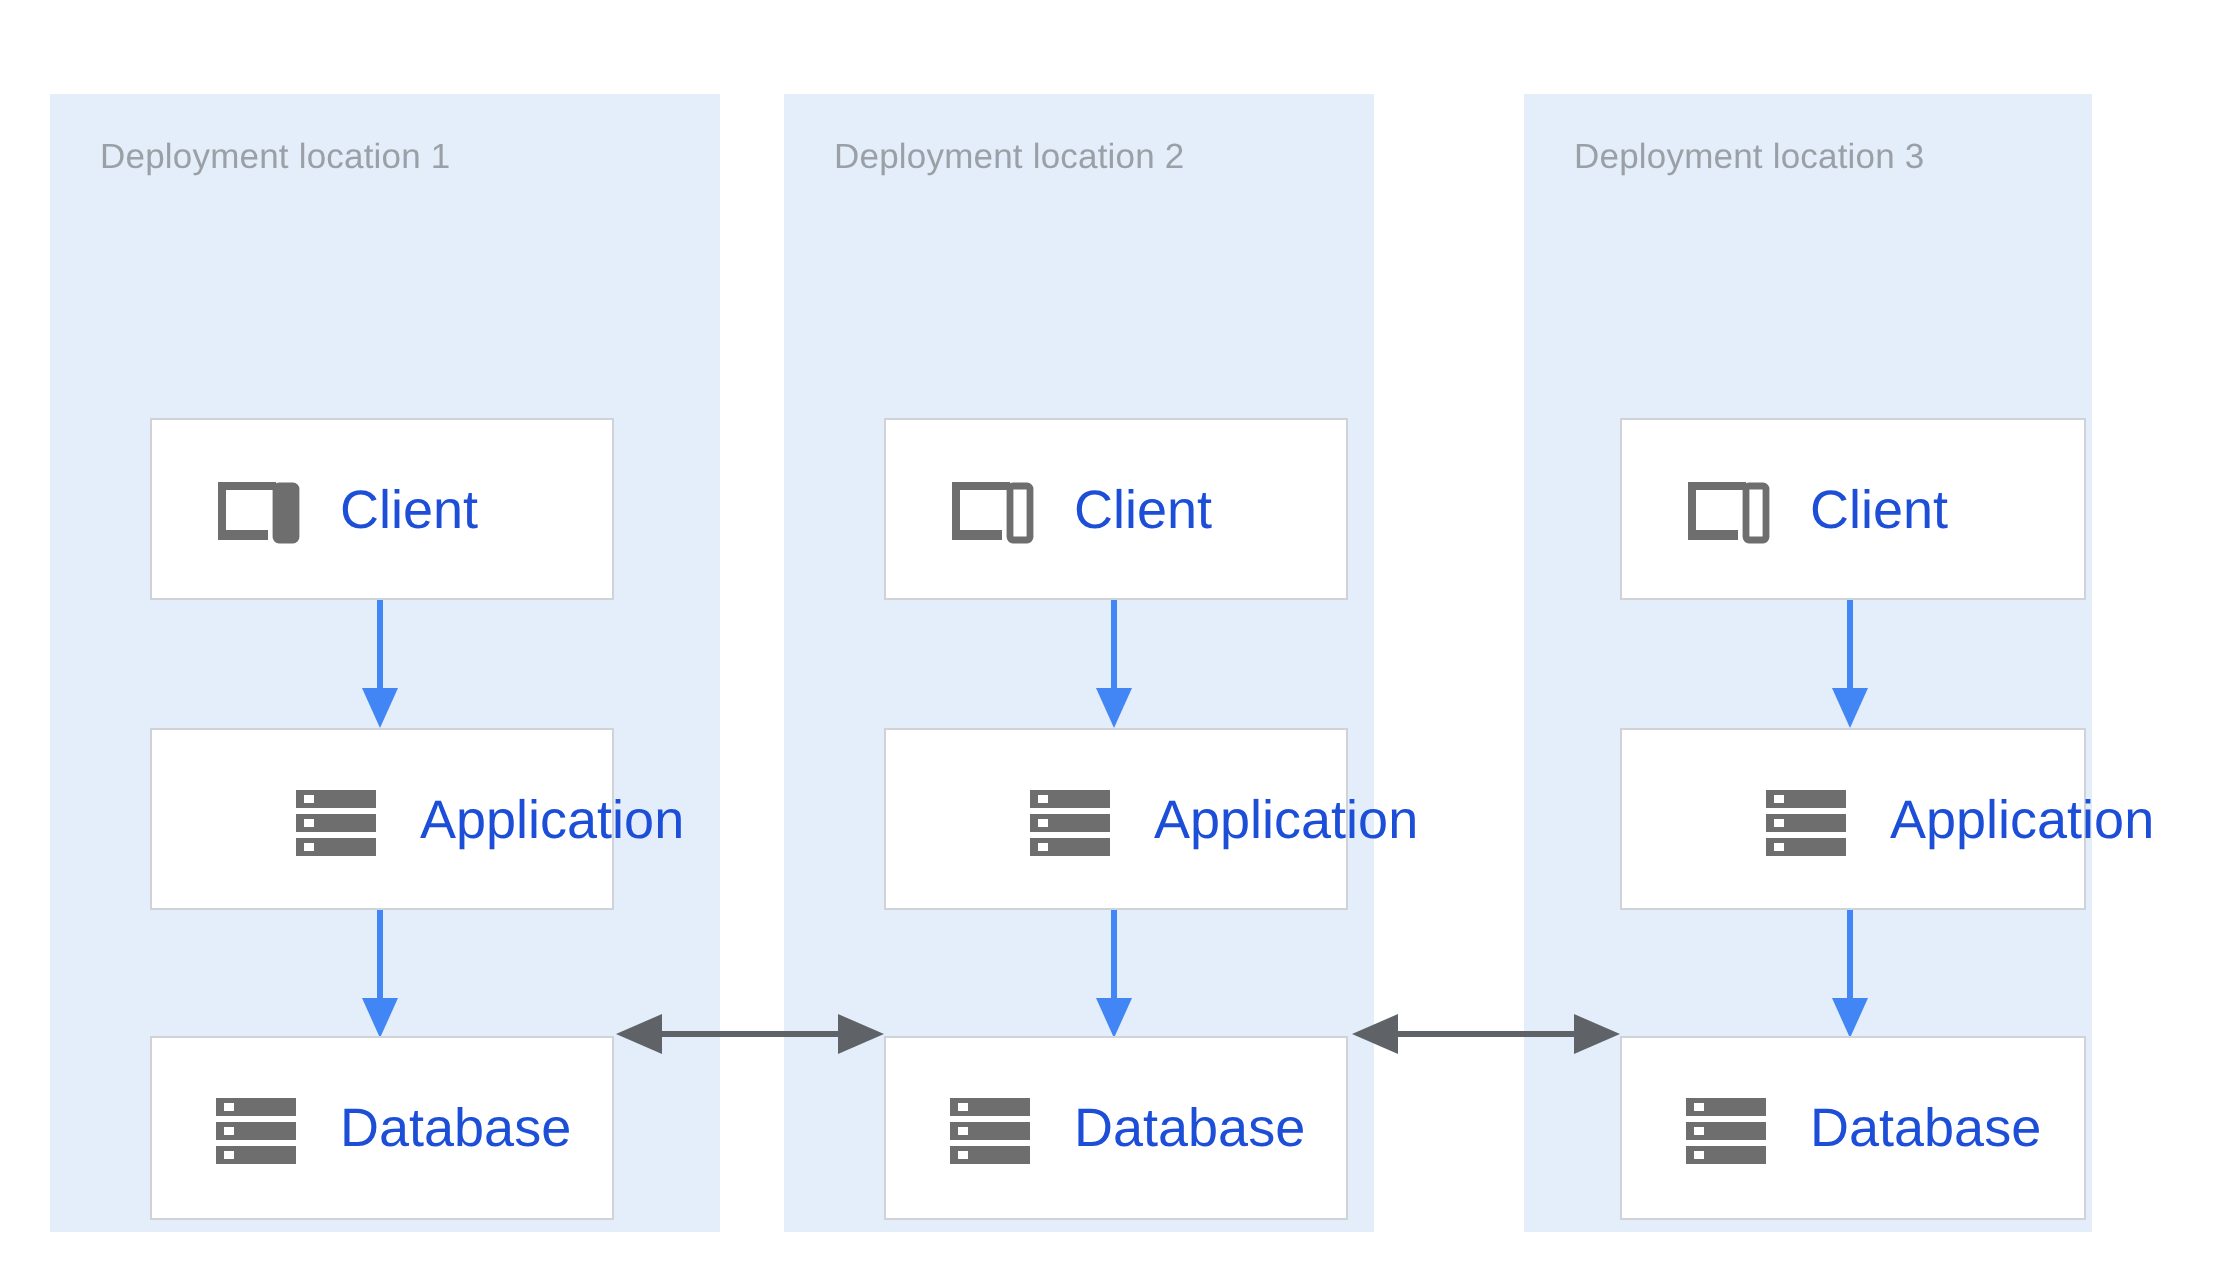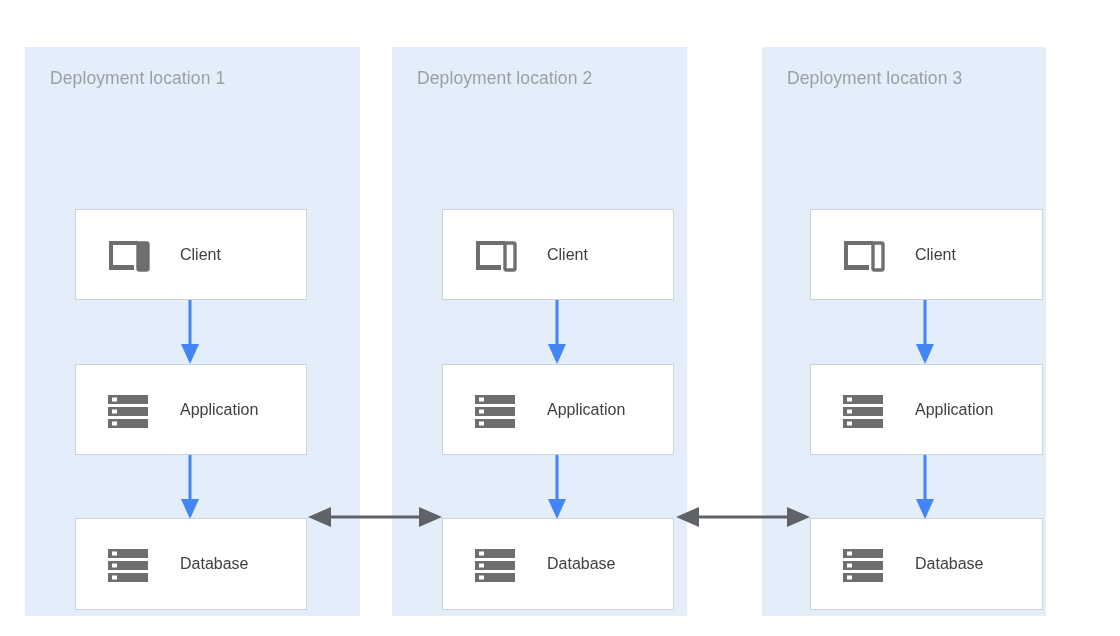--- a/index.html
+++ b/index.html
@@ -47,39 +47,39 @@
   
   .node {
     position: absolute;
     background: #ffffff;
     border: 1px solid #cfd3d7;
     box-sizing: border-box;
     display: flex;
     align-items: center;
   }
   .node-client      { top: 162px; height: 91px; }
-  .node-application { top: 317px; height: 91px; }
+  .node-application { top: 317px; height: 91px; padding-left: 40px; }
   .node-database    { top: 471px; height: 92px; }
 
   .zone-1 .node { left: 50px; width: 232px; }
   .zone-2 .node { left: 50px; width: 232px; }
   .zone-3 .node { left: 48px; width: 233px; }
 
   .node-icon {
     width: 48px;
     height: 48px;
     margin-left: 28px;
     flex: 0 0 auto;
     display: block;
   }
   .node-label {
-    margin-left: 28px;
-    font-size: 16px;
+    margin-left: 18px;
+    font-size: 27px;
     line-height: 24px;
-    color: #404040;
+    color: #1d4ed8;
     white-space: nowrap;
   }
 
   
   .arrow-v {
     position: absolute;
     width: 26px;
     height: 66px;
     left: 0;
     overflow: visible;

